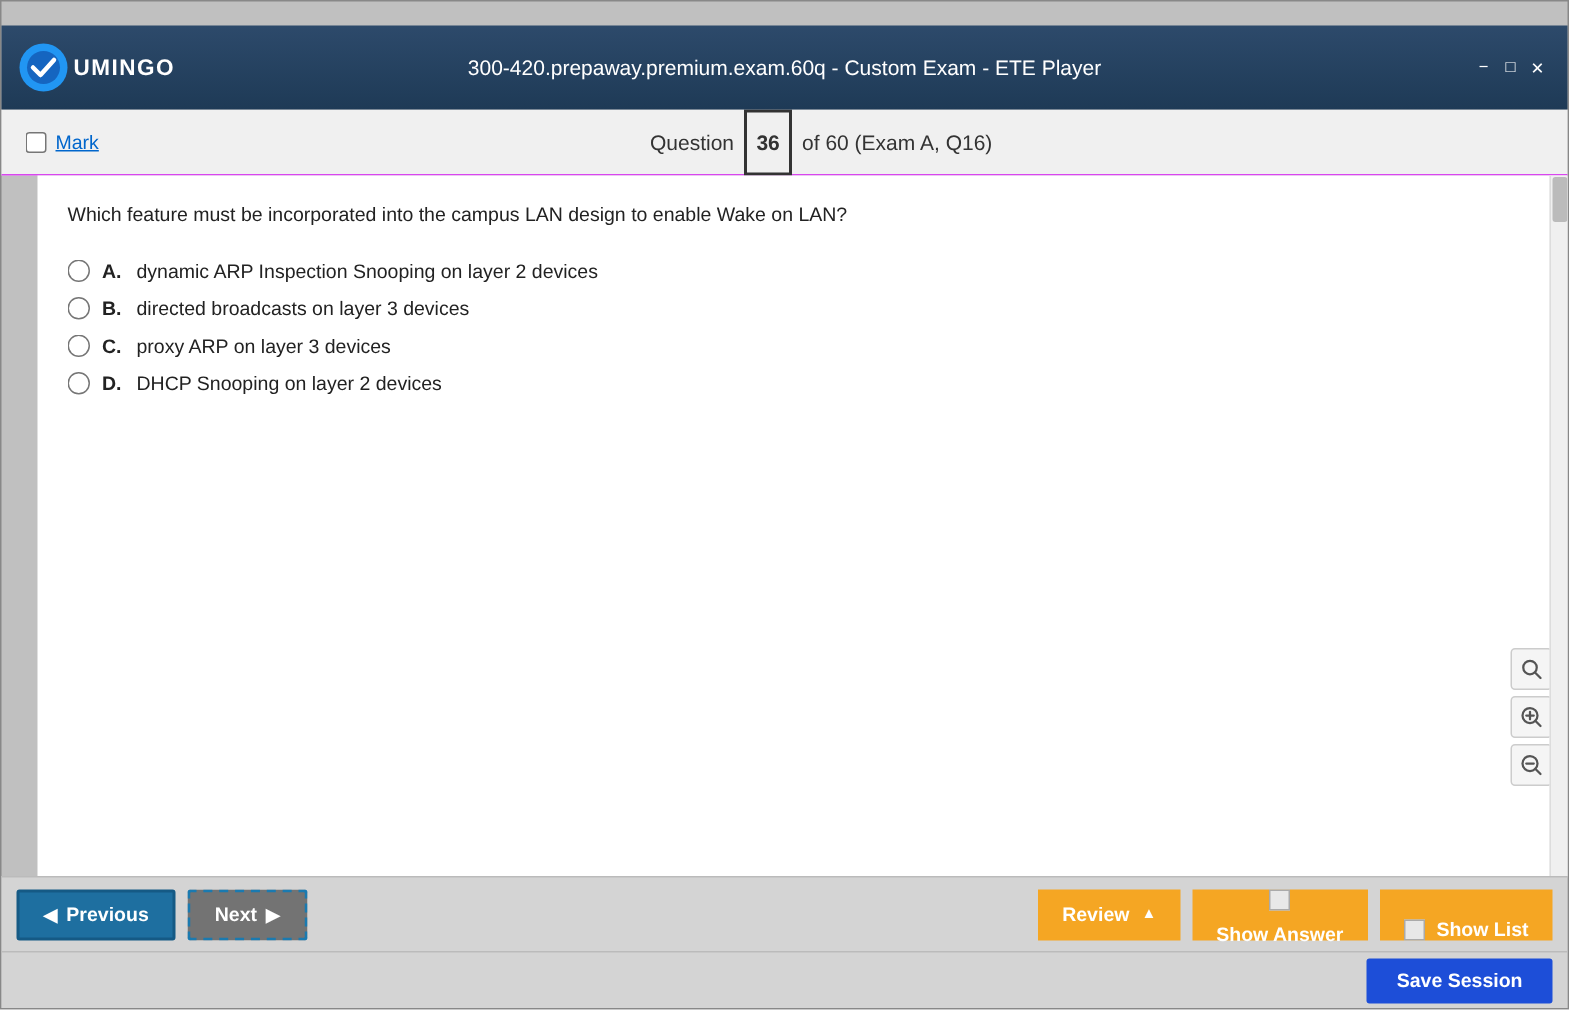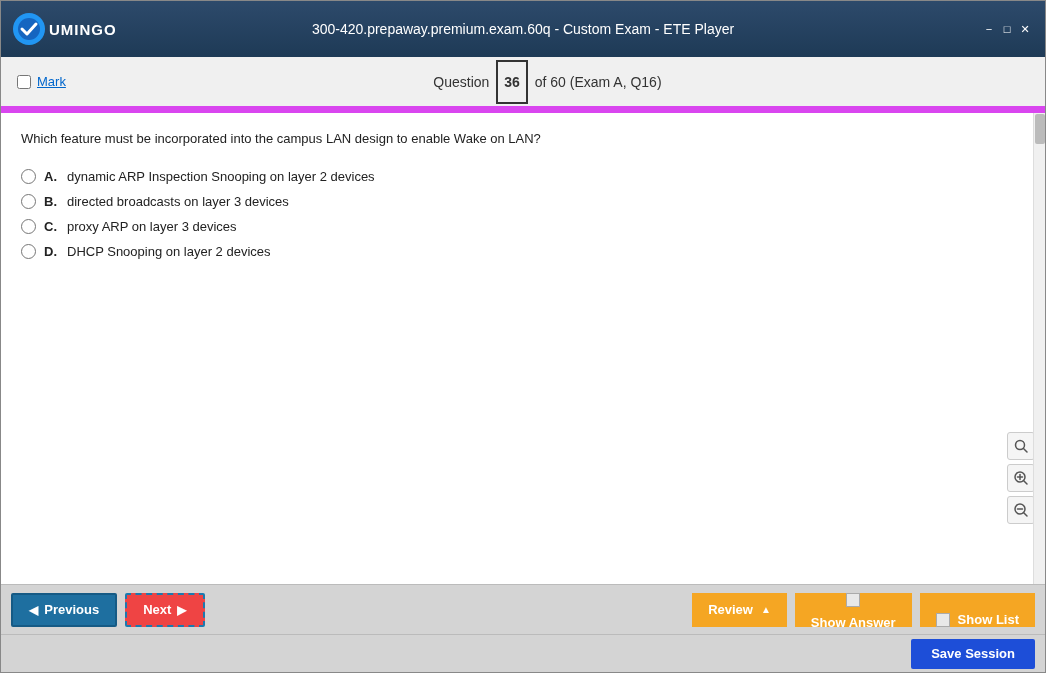--- a/index.html
+++ b/index.html
@@ -20,20 +20,21 @@
     }
     
     .title-bar {
       background: linear-gradient(180deg, #2d4a6b 0%, #1e3a56 100%);
       height: 56px;
       display: flex;
       align-items: center;
       padding: 0 12px;
       flex-shrink: 0;
       position: relative;
+      margin-top: 16px;
     }
     .title-bar-logo {
       display: flex;
       align-items: center;
       gap: 4px;
     }
     .logo-icon {
       width: 32px;
       height: 32px;
       background: #2196f3;
@@ -73,25 +74,25 @@
       display: flex;
       align-items: center;
       justify-content: center;
       cursor: pointer;
       background: transparent;
       border: none;
     }
     
     .question-header {
       background: #f0f0f0;
-      height: 56px;
+      height: 44px;
       display: flex;
       align-items: center;
       padding: 0 16px;
-      border-bottom: 7px solid #d946ef;
+      border-bottom: 1px solid #d946ef;
       flex-shrink: 0;
     }
     .mark-checkbox {
       display: flex;
       align-items: center;
       gap: 6px;
       cursor: pointer;
     }
     .mark-checkbox input[type="checkbox"] {
       width: 14px;
@@ -117,20 +118,21 @@
       font-size: 14px;
       margin: 0 3px;
     }
     
     .main-content {
       background: white;
       flex: 1;
       padding: 16px 20px;
       position: relative;
       overflow: hidden;
+      margin-left: 24px;
     }
     .question-text {
       font-size: 13px;
       color: #222;
       margin-bottom: 20px;
       line-height: 1.5;
     }
     .options-list {
       list-style: none;
       display: flex;
@@ -200,21 +202,21 @@
       display: flex;
       align-items: center;
       gap: 6px;
       border-radius: 2px;
     }
     .nav-btn.prev {
       background: #1e6fa0;
       border-color: #155a85;
     }
     .nav-btn.next {
-      background: #ef4444;
+      background: #737373;
       border-color: #1a7ab0;
       border-style: dashed;
     }
     .chevron {
       font-size: 12px;
     }
     .spacer {
       flex: 1;
     }
     .review-btn {

